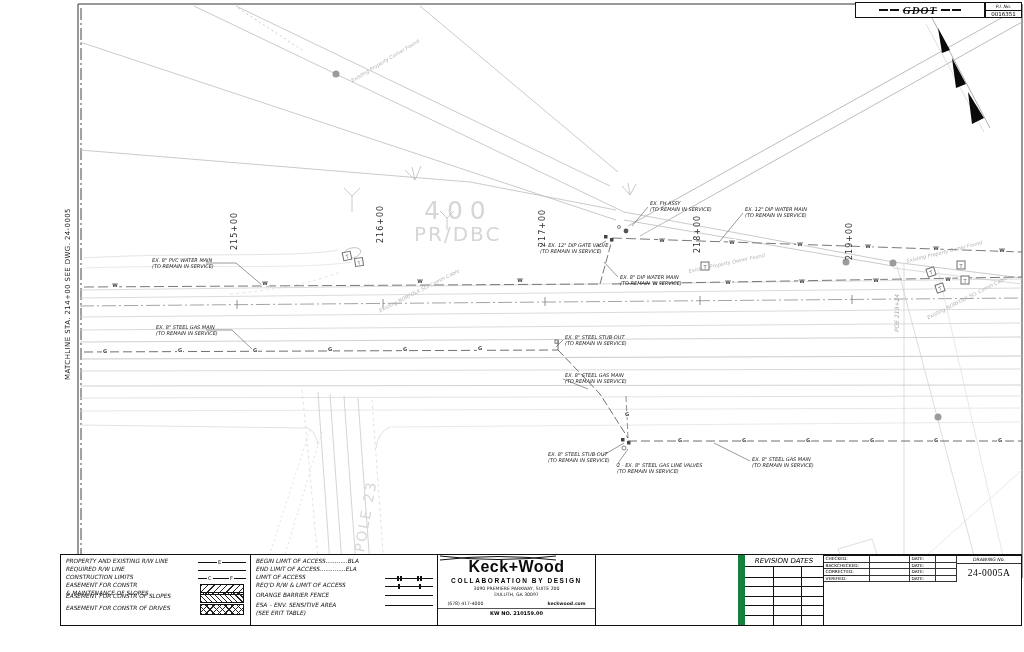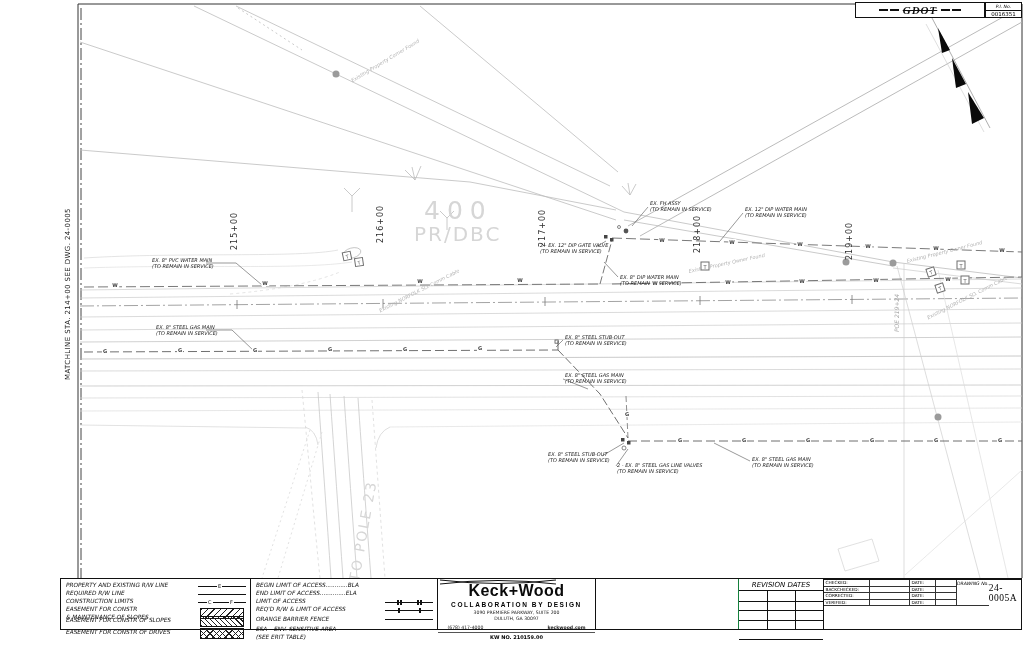--- a/index.html
+++ b/index.html
@@ -28,21 +28,21 @@
   #gdot-box{display:flex;align-items:center;justify-content:center;gap:2px;}
   .dash{width:9px;height:2.5px;background:#111;}
   #gdot-logo{font:bold italic 11px "Liberation Serif",serif;color:#111;text-decoration:line-through;
              letter-spacing:1px;padding:0 2px;}
   #pi-box{display:flex;flex-direction:column;}
   #pi-box .r1{font:italic 4.5px "DejaVu Sans",sans-serif;border-bottom:1px solid #111;
               text-align:center;flex:1;display:flex;align-items:center;justify-content:center;}
   #pi-box .r2{font:5.5px "DejaVu Sans",sans-serif;text-align:center;flex:1;display:flex;
               align-items:center;justify-content:center;}
   
-  #band{position:absolute;left:60px;top:578px;width:962px;height:52px;border:1.4px solid #111;
+  #band{position:absolute;left:60px;top:554px;width:962px;height:72px;border:1.4px solid #111;
         box-sizing:border-box;background:#fff;z-index:6;}
   .sec{position:absolute;top:0;height:100%;box-sizing:border-box;}
   .legend{font:italic 5.8px/1.28 "DejaVu Sans",sans-serif;color:#111;padding:3px 0 0 5px;}
   .lrow{display:flex;align-items:center;height:8px;}
   .lrow .lab{flex:1;white-space:nowrap;overflow:hidden;}
   .lsym{position:relative;width:48px;height:7px;margin-right:4px;flex:none;}
   .lsym .line{position:absolute;left:0;right:0;top:3px;border-top:1px solid #111;}
   .lsym .ltr{position:absolute;top:0;font:5px "DejaVu Sans",sans-serif;background:#fff;padding:0 1px;font-style:normal;}
   .hatchbox{width:44px;height:11px;border:1px solid #111;box-sizing:border-box;flex:none;margin-right:6px;}
   .h1{background:repeating-linear-gradient(135deg,#222 0 .9px,transparent .9px 4.5px);}
@@ -74,21 +74,21 @@
   .rev-grid .h{position:absolute;left:0;right:0;border-top:1px solid #111;}
   #title-sec{display:flex;flex-direction:column;}
   #title-top{flex:1;text-align:center;padding-top:5px;}
   #tb-title{font:italic 10.5px "Liberation Serif",serif;color:#1a1a1a;letter-spacing:.5px;}
   .tb-sub{font:9px "DejaVu Sans",sans-serif;color:#8d8d8d;letter-spacing:1px;margin-top:2px;}
   #title-bot{height:26px;border-top:1px solid #111;display:flex;}
   #chk{width:133px;display:grid;grid-template-columns:46px 40px 26px 21px;grid-auto-rows:6.5px;
        font:4.3px "DejaVu Sans",sans-serif;border-right:1px solid #111;box-sizing:border-box;}
   #chk div{border-bottom:1px solid #333;border-right:1px solid #333;padding-left:1.5px;
            display:flex;align-items:center;box-sizing:border-box;overflow:hidden;}
-  #dwg{flex:1;display:flex;flex-direction:row;}
+  #dwg{flex:1;display:flex;flex-direction:column;}
   #dwg-hdr{font:italic 4.6px "DejaVu Sans",sans-serif;text-align:center;border-bottom:1px solid #333;
            padding:1px 0;}
   #dwg-no{flex:1;display:flex;align-items:center;justify-content:center;
           font:9.5px "Liberation Serif",serif;letter-spacing:.5px;}
 </style>
 </head>
 <body>
 
 <div id="sheet">
 
@@ -453,21 +453,21 @@
       <div id="firm-tag">COLLABORATION BY DESIGN</div>
       <div class="firm-small">3090 PREMIERE PARKWAY, SUITE 200</div>
       <div class="firm-small">DULUTH, GA  30097</div>
       <div id="firm-row">
         <span class="firm-small">(678) 417-4000</span>
         <span class="firm-small" style="font-weight:bold;">keckwood.com</span>
       </div>
       <div id="firm-kw">KW NO.  210159.00</div>
     </div>
 
-    <div class="sec" id="rev" style="left:677px;width:85px;border-left:1px solid #15803d;">
+    <div class="sec" id="rev" style="left:677px;width:85px;border-left:7px solid #15803d;">
       <div id="rev-hdr">REVISION DATES</div>
       <div class="rev-grid">
         <span class="v" style="left:28px;"></span>
           <span class="v" style="left:56px;"></span>
         <span class="h" style="top:9.6px;"></span>
           <span class="h" style="top:19.2px;"></span>
         <span class="h" style="top:28.8px;"></span>
           <span class="h" style="top:38.4px;"></span>
         <span class="h" style="top:48px;"></span>
       </div>

